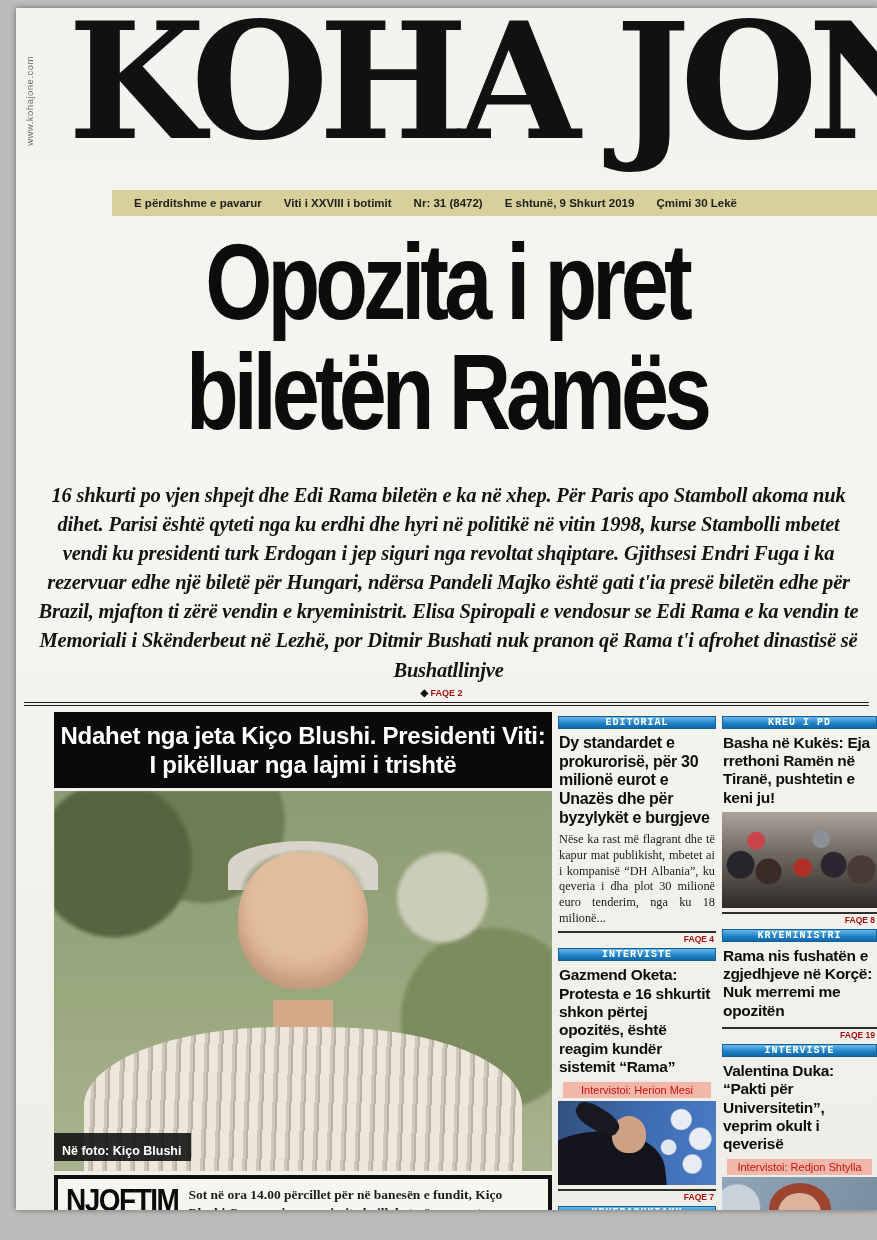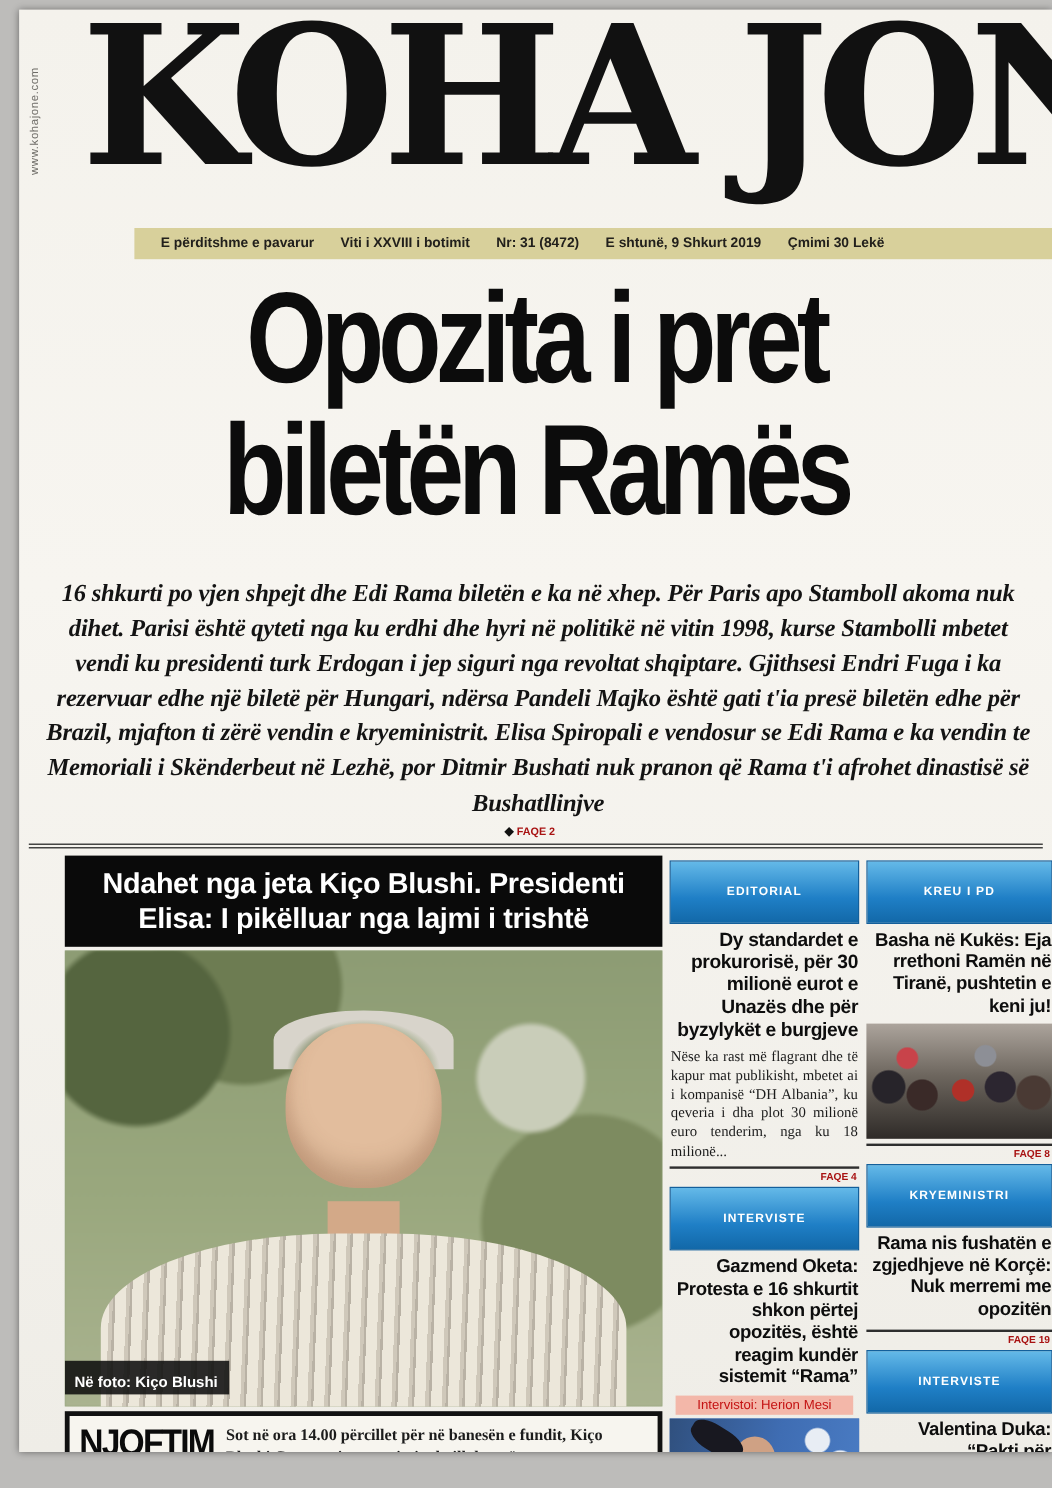--- a/index.html
+++ b/index.html
@@ -107,25 +107,26 @@
     flex:none;transform:scaleY(1.1);margin-top:2px;
   }
   .notice-body{
     font-family:"Liberation Serif",serif;font-weight:bold;
     font-size:13.5px;line-height:1.32;color:#1c1c1c;flex:1;
   }
   
   .kicker{
     display:block;background:linear-gradient(180deg,#64b9e8 0%,#1f7fc6 60%,#1268a8 100%);
     border:1px solid #135f9b;color:#fff;text-align:center;
-    font-size:10px;font-weight:bold;letter-spacing:1px;padding:20px 0;
+    font-size:10px;font-weight:bold;letter-spacing:1px;padding:0 0;
     margin:4px 0 2px 0;
+    font-family:Liberation Mono, monospace;
   }
   .shead{
-    text-align:right;font-weight:bold;color:#0d0d0d;
+    text-align:left;font-weight:bold;color:#0d0d0d;
     font-size:15.5px;line-height:1.18;letter-spacing:-0.3px;
     padding:3px 1px;
   }
   .sbody{
     font-family:"Liberation Serif",serif;font-size:12.3px;line-height:1.28;
     color:#1b1b1b;text-align:justify;padding:1px 1px;
   }
   .sref{
     border-top:2px solid #2e2e2e;margin-top:4px;padding:1px 2px 0 0;
     text-align:right;font-size:8.5px;font-weight:bold;color:#a81212;
@@ -212,21 +213,21 @@
   <div class="deck">16 shkurti po vjen shpejt dhe Edi Rama biletën e ka në xhep. Për Paris apo Stamboll akoma nuk dihet. Parisi është qyteti nga ku erdhi dhe hyri në politikë në vitin 1998, kurse Stambolli mbetet vendi ku presidenti turk Erdogan i jep siguri nga revoltat shqiptare. Gjithsesi Endri Fuga i ka rezervuar edhe një biletë për Hungari, ndërsa Pandeli Majko është gati t'ia presë biletën edhe për Brazil, mjafton ti zërë vendin e kryeministrit. Elisa Spiropali e vendosur se Edi Rama e ka vendin te Memoriali i Skënderbeut në Lezhë, por Ditmir Bushati nuk pranon që Rama t'i afrohet dinastisë së Bushatllinjve</div>
   <div class="deck-ref">
     <span class="diamond">◆</span>
     <span>FAQE 2</span>
   </div>
   <div class="rule-double"></div>
 
   <div class="cols">
 
     <div class="col-left">
-      <div class="blackbox">Ndahet nga jeta Kiço Blushi. Presidenti Elisa: I pikëlluar nga lajmi i trishtë</div>
+      <div class="blackbox">Ndahet nga jeta Kiço Blushi. Presidenti Viti: I pikëlluar nga lajmi i trishtë</div>
       <div class="photo-main">
         <div class="pm-foliage"></div>
         <div class="pm-hair"></div>
         <div class="pm-neck"></div>
         <div class="pm-shoulders"></div>
         <div class="pm-face"></div>
         <div class="photo-caption">Në foto: Kiço Blushi</div>
       </div>
       <div class="notice">
         <div class="notice-label">NJOFTIM</div>

